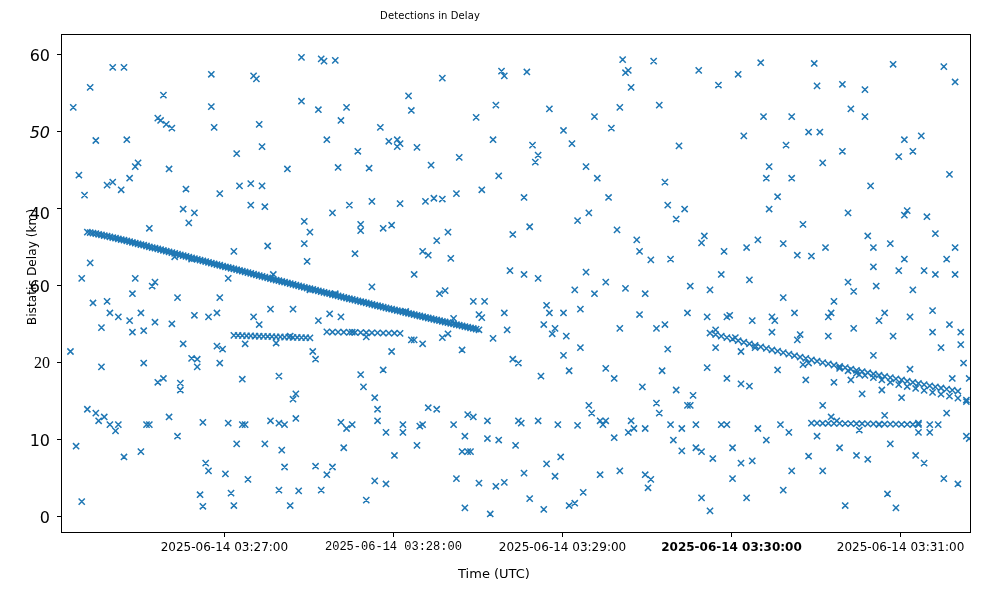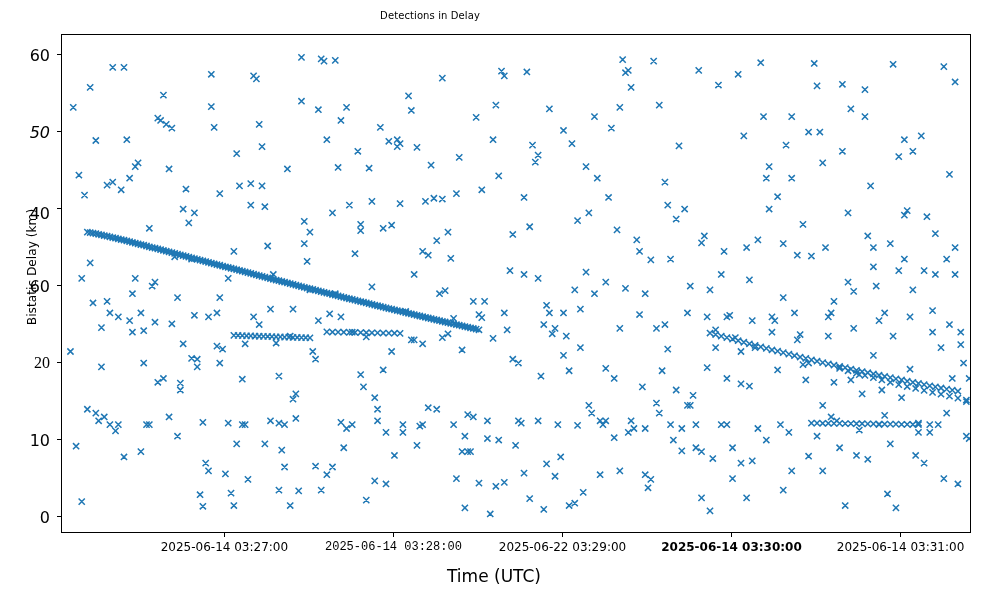--- a/index.html
+++ b/index.html
@@ -86,21 +86,21 @@
     font-size: 12.2px;
     color: #000000;
     transform: rotate(-90deg);
   }
   #xlabel {
     position: absolute;
     left: 0;
     top: 566px;
     width: 988px;
     text-align: center;
-    font-size: 17px;
+    font-size: 13px;
     color: #000000;
   }
 </style>
 </head>
 <body>
 
 <div id="figure">
 
   <div id="chart-title">Detections in Delay</div>
 
@@ -122,21 +122,21 @@
       <div class="ytick-label" style="top: 123.028px; font-style: italic;">50</div>
       <div class="ytick-mark" style="top: 53.5216px;"></div>
       <div class="ytick-label" style="top: 46.0216px;">60</div>
     </div>
   <div id="x-ticks">
       <div class="xtick-mark" style="left: 223.906px;"></div>
       <div class="xtick-label" style="left: 124.406px; top: 540px;">2025-06-14 03:27:00</div>
       <div class="xtick-mark" style="left: 392.946px;"></div>
       <div class="xtick-label" style="left: 293.446px; top: 540px; font-family: Liberation Mono, monospace;">2025-06-14 03:28:00</div>
       <div class="xtick-mark" style="left: 561.986px;"></div>
-      <div class="xtick-label" style="left: 462.486px; top: 540px;">2025-06-22 03:29:00</div>
+      <div class="xtick-label" style="left: 462.486px; top: 540px;">2025-06-14 03:29:00</div>
       <div class="xtick-mark" style="left: 731.026px;"></div>
       <div class="xtick-label" style="left: 631.526px; top: 540px; font-weight: bold;">2025-06-14 03:30:00</div>
       <div class="xtick-mark" style="left: 900.067px;"></div>
       <div class="xtick-label" style="left: 800.567px; top: 540px;">2025-06-14 03:31:00</div>
     </div>
 
   <div id="plot-area">
     <svg id="points-svg" viewBox="0 0 910 499" preserveAspectRatio="none">
         <path d="M22.26 194.04L28.46 200.24M22.26 200.24L28.46 194.04M25.07 194.42L31.27 200.62M25.07 200.62L31.27 194.42M27.89 194.96L34.09 201.16M27.89 201.16L34.09 194.96M30.71 195.58L36.91 201.78M30.71 201.78L36.91 195.58M33.53 196.19L39.73 202.39M33.53 202.39L39.73 196.19M36.34 196.73L42.54 202.93M36.34 202.93L42.54 196.73M39.16 197.50L45.36 203.70M39.16 203.70L45.36 197.50M41.98 198.04L48.18 204.24M41.98 204.24L48.18 198.04M44.79 198.66L50.99 204.86M44.79 204.86L50.99 198.66M47.61 199.43L53.81 205.63M47.61 205.63L53.81 199.43M50.43 200.04L56.63 206.24M50.43 206.24L56.63 200.04M53.25 200.81L59.45 207.01M53.25 207.01L59.45 200.81M56.06 201.43L62.26 207.63M56.06 207.63L62.26 201.43M58.88 202.12L65.08 208.32M58.88 208.32L65.08 202.12M61.70 202.89L67.90 209.09M61.70 209.09L67.90 202.89M64.52 203.58L70.72 209.78M64.52 209.78L70.72 203.58M67.33 204.35L73.53 210.55M67.33 210.55L73.53 204.35M70.15 204.97L76.35 211.17M70.15 211.17L76.35 204.97M72.97 205.74L79.17 211.94M72.97 211.94L79.17 205.74M75.79 206.51L81.99 212.71M75.79 212.71L81.99 206.51M78.60 207.13L84.80 213.33M78.60 213.33L84.80 207.13M81.42 207.90L87.62 214.10M81.42 214.10L87.62 207.90M84.24 208.67L90.44 214.87M84.24 214.87L90.44 208.67M87.05 209.44L93.25 215.64M87.05 215.64L93.25 209.44M89.87 210.05L96.07 216.25M89.87 216.25L96.07 210.05M92.69 210.82L98.89 217.02M92.69 217.02L98.89 210.82M95.51 211.59L101.71 217.79M95.51 217.79L101.71 211.59M98.32 212.36L104.52 218.56M98.32 218.56L104.52 212.36M101.14 213.13L107.34 219.33M101.14 219.33L107.34 213.13M103.96 213.75L110.16 219.95M103.96 219.95L110.16 213.75M106.78 214.52L112.98 220.72M106.78 220.72L112.98 214.52M109.59 215.29L115.79 221.49M109.59 221.49L115.79 215.29M112.41 216.06L118.61 222.26M112.41 222.26L118.61 216.06M115.23 216.75L121.43 222.95M115.23 222.95L121.43 216.75M118.05 217.52L124.25 223.72M118.05 223.72L124.25 217.52M120.86 218.22L127.06 224.42M120.86 224.42L127.06 218.22M123.68 218.99L129.88 225.19M123.68 225.19L129.88 218.99M126.50 219.76L132.70 225.96M126.50 225.96L132.70 219.76M129.31 220.53L135.51 226.73M129.31 226.73L135.51 220.53M132.13 221.22L138.33 227.42M132.13 227.42L138.33 221.22M134.95 221.99L141.15 228.19M134.95 228.19L141.15 221.99M137.77 222.68L143.97 228.88M137.77 228.88L143.97 222.68M140.58 223.45L146.78 229.65M140.58 229.65L146.78 223.45M143.40 224.22L149.60 230.42M143.40 230.42L149.60 224.22M146.22 224.99L152.42 231.19M146.22 231.19L152.42 224.99M149.04 225.69L155.24 231.89M149.04 231.89L155.24 225.69M151.85 226.46L158.05 232.66M151.85 232.66L158.05 226.46M154.67 227.15L160.87 233.35M154.67 233.35L160.87 227.15M157.49 227.92L163.69 234.12M157.49 234.12L163.69 227.92M160.31 228.69L166.51 234.89M160.31 234.89L166.51 228.69M163.12 229.38L169.32 235.58M163.12 235.58L169.32 229.38M165.94 230.15L172.14 236.35M165.94 236.35L172.14 230.15M168.76 230.84L174.96 237.04M168.76 237.04L174.96 230.84M171.57 231.61L177.77 237.81M171.57 237.81L177.77 231.61M174.39 232.38L180.59 238.58M174.39 238.58L180.59 232.38M177.21 233.08L183.41 239.28M177.21 239.28L183.41 233.08M180.03 233.85L186.23 240.05M180.03 240.05L186.23 233.85M182.84 234.54L189.04 240.74M182.84 240.74L189.04 234.54M185.66 235.31L191.86 241.51M185.66 241.51L191.86 235.31M188.48 236.08L194.68 242.28M188.48 242.28L194.68 236.08M191.30 236.77L197.50 242.97M191.30 242.97L197.50 236.77M194.11 237.54L200.31 243.74M194.11 243.74L200.31 237.54M196.93 238.24L203.13 244.44M196.93 244.44L203.13 238.24M199.75 239.01L205.95 245.21M199.75 245.21L205.95 239.01M202.57 239.70L208.77 245.90M202.57 245.90L208.77 239.70M205.38 240.47L211.58 246.67M205.38 246.67L211.58 240.47M208.20 241.16L214.40 247.36M208.20 247.36L214.40 241.16M211.02 241.93L217.22 248.13M211.02 248.13L217.22 241.93M213.83 242.63L220.03 248.83M213.83 248.83L220.03 242.63M216.65 243.40L222.85 249.60M216.65 249.60L222.85 243.40M219.47 244.09L225.67 250.29M219.47 250.29L225.67 244.09M222.29 244.86L228.49 251.06M222.29 251.06L228.49 244.86M225.10 245.55L231.30 251.75M225.10 251.75L231.30 245.55M227.92 246.32L234.12 252.52M227.92 252.52L234.12 246.32M230.74 247.02L236.94 253.22M230.74 253.22L236.94 247.02M233.56 247.79L239.76 253.99M233.56 253.99L239.76 247.79M236.37 248.48L242.57 254.68M236.37 254.68L242.57 248.48M239.19 249.17L245.39 255.37M239.19 255.37L245.39 249.17M242.01 249.94L248.21 256.14M242.01 256.14L248.21 249.94M244.83 250.64L251.03 256.84M244.83 256.84L251.03 250.64M247.64 251.33L253.84 257.53M247.64 257.53L253.84 251.33M250.46 252.10L256.66 258.30M250.46 258.30L256.66 252.10M253.28 252.79L259.48 258.99M253.28 258.99L259.48 252.79M256.10 253.48L262.30 259.68M256.10 259.68L262.30 253.48M258.91 254.25L265.11 260.45M258.91 260.45L265.11 254.25M261.73 254.95L267.93 261.15M261.73 261.15L267.93 254.95M264.55 255.64L270.75 261.84M264.55 261.84L270.75 255.64M267.36 256.41L273.56 262.61M267.36 262.61L273.56 256.41M270.18 257.10L276.38 263.30M270.18 263.30L276.38 257.10M273.00 257.80L279.20 264.00M273.00 264.00L279.20 257.80M275.82 258.49L282.02 264.69M275.82 264.69L282.02 258.49M278.63 259.18L284.83 265.38M278.63 265.38L284.83 259.18M281.45 259.95L287.65 266.15M281.45 266.15L287.65 259.95M284.27 260.65L290.47 266.85M284.27 266.85L290.47 260.65M287.09 261.34L293.29 267.54M287.09 267.54L293.29 261.34M289.90 262.03L296.10 268.23M289.90 268.23L296.10 262.03M292.72 262.73L298.92 268.93M292.72 268.93L298.92 262.73M295.54 263.42L301.74 269.62M295.54 269.62L301.74 263.42M298.36 264.11L304.56 270.31M298.36 270.31L304.56 264.11M301.17 264.80L307.37 271.00M301.17 271.00L307.37 264.80M303.99 265.57L310.19 271.77M303.99 271.77L310.19 265.57M306.81 266.27L313.01 272.47M306.81 272.47L313.01 266.27M309.62 266.96L315.82 273.16M309.62 273.16L315.82 266.96M312.44 267.65L318.64 273.85M312.44 273.85L318.64 267.65M315.26 268.35L321.46 274.55M315.26 274.55L321.46 268.35M318.08 269.04L324.28 275.24M318.08 275.24L324.28 269.04M320.89 269.73L327.09 275.93M320.89 275.93L327.09 269.73M323.71 270.43L329.91 276.63M323.71 276.63L329.91 270.43M326.53 271.04L332.73 277.24M326.53 277.24L332.73 271.04M329.35 271.74L335.55 277.94M329.35 277.94L335.55 271.74M332.16 272.43L338.36 278.63M332.16 278.63L338.36 272.43M334.98 273.12L341.18 279.32M334.98 279.32L341.18 273.12M337.80 273.81L344.00 280.01M337.80 280.01L344.00 273.81M340.62 274.51L346.82 280.71M340.62 280.71L346.82 274.51M343.43 275.20L349.63 281.40M343.43 281.40L349.63 275.20M346.25 275.89L352.45 282.09M346.25 282.09L352.45 275.89M349.07 276.51L355.27 282.71M349.07 282.71L355.27 276.51M351.88 277.20L358.08 283.40M351.88 283.40L358.08 277.20M354.70 277.90L360.90 284.10M354.70 284.10L360.90 277.90M357.52 278.59L363.72 284.79M357.52 284.79L363.72 278.59M360.34 279.20L366.54 285.40M360.34 285.40L366.54 279.20M363.15 279.90L369.35 286.10M363.15 286.10L369.35 279.90M365.97 280.59L372.17 286.79M365.97 286.79L372.17 280.59M368.79 281.21L374.99 287.41M368.79 287.41L374.99 281.21M371.61 281.90L377.81 288.10M371.61 288.10L377.81 281.90M374.42 282.59L380.62 288.79M374.42 288.79L380.62 282.59M377.24 283.21L383.44 289.41M377.24 289.41L383.44 283.21M380.06 283.90L386.26 290.10M380.06 290.10L386.26 283.90M382.88 284.52L389.08 290.72M382.88 290.72L389.08 284.52M385.69 285.21L391.89 291.41M385.69 291.41L391.89 285.21M388.51 285.83L394.71 292.03M388.51 292.03L394.71 285.83M391.33 286.52L397.53 292.72M391.33 292.72L397.53 286.52M394.14 287.14L400.34 293.34M394.14 293.34L400.34 287.14M396.96 287.83L403.16 294.03M396.96 294.03L403.16 287.83M399.78 288.45L405.98 294.65M399.78 294.65L405.98 288.45M402.60 289.14L408.80 295.34M402.60 295.34L408.80 289.14M405.41 289.75L411.61 295.95M405.41 295.95L411.61 289.75M408.23 290.37L414.43 296.57M408.23 296.57L414.43 290.37M411.05 291.06L417.25 297.26M411.05 297.26L417.25 291.06M413.87 291.68L420.07 297.88M413.87 297.88L420.07 291.68M168.76 297.22L174.96 303.42M168.76 303.42L174.96 297.22M172.98 297.38L179.18 303.58M172.98 303.58L179.18 297.38M177.21 297.53L183.41 303.73M177.21 303.73L183.41 297.53M181.44 297.69L187.64 303.89M181.44 303.89L187.64 297.69M185.66 297.84L191.86 304.04M185.66 304.04L191.86 297.84M189.89 297.99L196.09 304.19M189.89 304.19L196.09 297.99M194.11 298.15L200.31 304.35M194.11 304.35L200.31 298.15M198.34 298.30L204.54 304.50M198.34 304.50L204.54 298.30M202.57 298.38L208.77 304.58M202.57 304.58L208.77 298.38M206.79 298.53L212.99 304.73M206.79 304.73L212.99 298.53M211.02 298.69L217.22 304.89M211.02 304.89L217.22 298.69M215.24 298.84L221.44 305.04M215.24 305.04L221.44 298.84M219.47 299.00L225.67 305.20M219.47 305.20L225.67 299.00M223.70 299.07L229.90 305.27M223.70 305.27L229.90 299.07M227.92 299.23L234.12 305.43M227.92 305.43L234.12 299.23M232.15 299.38L238.35 305.58M232.15 305.58L238.35 299.38M236.37 299.53L242.57 305.73M236.37 305.73L242.57 299.53M240.60 299.61L246.80 305.81M240.60 305.81L246.80 299.61M244.83 299.77L251.03 305.97M244.83 305.97L251.03 299.77M261.73 293.76L267.93 299.96M261.73 299.96L267.93 293.76M267.36 293.91L273.56 300.11M267.36 300.11L273.56 293.91M273.00 293.99L279.20 300.19M273.00 300.19L279.20 293.99M278.63 294.14L284.83 300.34M278.63 300.34L284.83 294.14M284.27 294.22L290.47 300.42M284.27 300.42L290.47 294.22M289.90 294.37L296.10 300.57M289.90 300.57L296.10 294.37M295.54 294.45L301.74 300.65M295.54 300.65L301.74 294.45M301.17 294.61L307.37 300.81M301.17 300.81L307.37 294.61M306.81 294.68L313.01 300.88M306.81 300.88L313.01 294.68M312.44 294.84L318.64 301.04M312.44 301.04L318.64 294.84M318.08 294.91L324.28 301.11M318.08 301.11L324.28 294.91M323.71 295.07L329.91 301.27M323.71 301.27L329.91 295.07M329.35 295.14L335.55 301.34M329.35 301.34L335.55 295.14M334.98 295.30L341.18 301.50M334.98 301.50L341.18 295.30M644.89 294.91L651.09 301.11M644.89 301.11L651.09 294.91M650.52 296.45L656.72 302.65M650.52 302.65L656.72 296.45M656.16 297.99L662.36 304.19M656.16 304.19L662.36 297.99M661.79 299.53L667.99 305.73M661.79 305.73L667.99 299.53M667.43 301.07L673.63 307.27M667.43 307.27L673.63 301.07M673.06 302.61L679.26 308.81M673.06 308.81L679.26 302.61M678.70 304.15L684.90 310.35M678.70 310.35L684.90 304.15M684.33 305.69L690.53 311.89M684.33 311.89L690.53 305.69M689.97 307.23L696.17 313.43M689.97 313.43L696.17 307.23M695.60 308.77L701.80 314.98M695.60 314.98L701.80 308.77M701.23 310.32L707.43 316.52M701.23 316.52L707.43 310.32M706.87 311.86L713.07 318.06M706.87 318.06L713.07 311.86M712.50 313.01L718.70 319.21M712.50 319.21L718.70 313.01M718.14 314.55L724.34 320.75M718.14 320.75L724.34 314.55M723.77 316.09L729.97 322.29M723.77 322.29L729.97 316.09M729.41 317.63L735.61 323.83M729.41 323.83L735.61 317.63M735.04 318.94L741.24 325.14M735.04 325.14L741.24 318.94M740.68 320.33L746.88 326.53M740.68 326.53L746.88 320.33M746.31 321.71L752.51 327.91M746.31 327.91L752.51 321.71M751.95 323.10L758.15 329.30M751.95 329.30L758.15 323.10M757.58 324.48L763.78 330.68M757.58 330.68L763.78 324.48M763.22 325.72L769.42 331.92M763.22 331.92L769.42 325.72M768.85 327.10L775.05 333.30M768.85 333.30L775.05 327.10M774.49 328.33L780.69 334.53M774.49 334.53L780.69 328.33M780.12 329.57L786.32 335.77M780.12 335.77L786.32 329.57M785.75 330.95L791.95 337.15M785.75 337.15L791.95 330.95M791.39 332.18L797.59 338.38M791.39 338.38L797.59 332.18M797.02 333.42L803.22 339.62M797.02 339.62L803.22 333.42M802.66 334.65L808.86 340.85M802.66 340.85L808.86 334.65M808.29 335.88L814.49 342.08M808.29 342.08L814.49 335.88M813.93 337.11L820.13 343.31M813.93 343.31L820.13 337.11M819.56 338.35L825.76 344.55M819.56 344.55L825.76 338.35M825.20 339.58L831.40 345.78M825.20 345.78L831.40 339.58M830.83 340.73L837.03 346.93M830.83 346.93L837.03 340.73M836.47 341.89L842.67 348.09M836.47 348.09L842.67 341.89M842.10 343.12L848.30 349.32M842.10 349.32L848.30 343.12M847.74 344.20L853.94 350.40M847.74 350.40L853.94 344.20M853.37 345.35L859.57 351.55M853.37 351.55L859.57 345.35M859.01 346.51L865.21 352.71M859.01 352.71L865.21 346.51M864.64 347.66L870.84 353.86M864.64 353.86L870.84 347.66M870.27 348.82L876.47 355.02M870.27 355.02L876.47 348.82M875.91 349.90L882.11 356.10M875.91 356.10L882.11 349.90M881.54 350.97L887.74 357.17M881.54 357.17L887.74 350.97M887.18 352.05L893.38 358.25M887.18 358.25L893.38 352.05M892.81 353.13L899.01 359.33M892.81 359.33L899.01 353.13M774.49 330.34L780.69 336.54M774.49 336.54L780.69 330.34M782.94 332.65L789.14 338.85M782.94 338.85L789.14 332.65M791.39 334.96L797.59 341.16M791.39 341.16L797.59 334.96M799.84 337.27L806.04 343.47M799.84 343.47L806.04 337.27M808.29 339.58L814.49 345.78M808.29 345.78L814.49 339.58M816.75 341.89L822.95 348.09M816.75 348.09L822.95 341.89M825.20 344.20L831.40 350.40M825.20 350.40L831.40 344.20M833.65 346.51L839.85 352.71M833.65 352.71L839.85 346.51M842.10 348.43L848.30 354.63M842.10 354.63L848.30 348.43M850.55 350.36L856.75 356.56M850.55 356.56L856.75 350.36M859.01 352.28L865.21 358.48M859.01 358.48L865.21 352.28M867.46 354.21L873.66 360.41M867.46 360.41L873.66 354.21M875.91 356.13L882.11 362.33M875.91 362.33L882.11 356.13M884.36 358.06L890.56 364.26M884.36 364.26L890.56 358.06M892.81 359.98L899.01 366.18M892.81 366.18L899.01 359.98M901.27 361.91L907.47 368.11M901.27 368.11L907.47 361.91M746.31 385.01L752.51 391.21M746.31 391.21L752.51 385.01M751.95 385.01L758.15 391.21M751.95 391.21L758.15 385.01M757.58 385.17L763.78 391.37M757.58 391.37L763.78 385.17M763.22 385.17L769.42 391.37M763.22 391.37L769.42 385.17M768.85 385.32L775.05 391.52M768.85 391.52L775.05 385.32M774.49 385.32L780.69 391.52M774.49 391.52L780.69 385.32M780.12 385.47L786.32 391.67M780.12 391.67L786.32 385.47M785.75 385.47L791.95 391.67M785.75 391.67L791.95 385.47M791.39 385.63L797.59 391.83M791.39 391.83L797.59 385.63M797.02 385.63L803.22 391.83M797.02 391.83L803.22 385.63M802.66 385.78L808.86 391.98M802.66 391.98L808.86 385.78M808.29 385.78L814.49 391.98M808.29 391.98L814.49 385.78M813.93 385.94L820.13 392.14M813.93 392.14L820.13 385.94M819.56 385.94L825.76 392.14M819.56 392.14L825.76 385.94M825.20 386.09L831.40 392.29M825.20 392.29L831.40 386.09M830.83 386.09L837.03 392.29M830.83 392.29L837.03 386.09M836.47 386.24L842.67 392.44M836.47 392.44L842.67 386.24M842.10 386.24L848.30 392.44M842.10 392.44L848.30 386.24M847.74 386.40L853.94 392.60M847.74 392.60L853.94 386.40M853.37 386.40L859.57 392.60M853.37 392.60L859.57 386.40M13.80 137.05L20.00 143.25M13.80 143.25L20.00 137.05M16.62 240.24L22.82 246.44M16.62 246.44L22.82 240.24M25.07 49.26L31.27 55.46M25.07 55.46L31.27 49.26M30.71 102.40L36.91 108.60M30.71 108.60L36.91 102.40M36.34 289.52L42.54 295.72M36.34 295.72L42.54 289.52M41.98 147.06L48.18 153.26M41.98 153.26L48.18 147.06M44.79 386.55L50.99 392.75M44.79 392.75L50.99 386.55M50.43 392.71L56.63 398.91M50.43 398.91L56.63 392.71M53.25 278.74L59.45 284.94M53.25 284.94L59.45 278.74M58.88 29.24L65.08 35.44M58.88 35.44L65.08 29.24M61.70 101.63L67.90 107.83M61.70 107.83L67.90 101.63M64.52 282.59L70.72 288.79M64.52 288.79L70.72 282.59M70.15 128.58L76.35 134.78M70.15 134.78L76.35 128.58M72.97 124.73L79.17 130.93M72.97 130.93L79.17 124.73M75.79 274.89L81.99 281.09M75.79 281.09L81.99 274.89M78.60 292.60L84.80 298.80M78.60 298.80L84.80 292.60M84.24 190.19L90.44 196.39M84.24 196.39L90.44 190.19M87.05 247.94L93.25 254.14M87.05 254.14L93.25 247.94M89.87 284.13L96.07 290.33M89.87 290.33L96.07 284.13M92.69 80.07L98.89 86.27M92.69 86.27L98.89 80.07M98.32 56.96L104.52 63.16M98.32 63.16L104.52 56.96M101.14 86.23L107.34 92.43M101.14 92.43L107.34 86.23M103.96 130.89L110.16 137.09M103.96 137.09L110.16 130.89M106.78 285.67L112.98 291.87M106.78 291.87L112.98 285.67M109.59 218.68L115.79 224.88M109.59 224.88L115.79 218.68M112.41 259.49L118.61 265.69M112.41 265.69L118.61 259.49M115.23 344.97L121.43 351.17M115.23 351.17L121.43 344.97M120.86 150.91L127.06 157.11M120.86 157.11L127.06 150.91M123.68 184.80L129.88 191.00M123.68 191.00L129.88 184.80M126.50 320.33L132.70 326.53M126.50 326.53L132.70 320.33M129.31 277.20L135.51 283.40M129.31 283.40L135.51 277.20M132.13 328.80L138.33 335.00M132.13 335.00L138.33 328.80M134.95 456.63L141.15 462.83M134.95 462.83L141.15 456.63M137.77 468.18L143.97 474.38M137.77 474.38L143.97 468.18M140.58 425.05L146.78 431.25M140.58 431.25L146.78 425.05M146.22 68.52L152.42 74.72M146.22 74.72L152.42 68.52M149.04 89.31L155.24 95.51M149.04 95.51L155.24 89.31M151.85 308.00L158.05 314.20M151.85 314.20L158.05 308.00M154.67 324.95L160.87 331.15M154.67 331.15L160.87 324.95M157.49 311.09L163.69 317.29M157.49 317.29L163.69 311.09M160.31 435.84L166.51 442.04M160.31 442.04L166.51 435.84M163.12 385.01L169.32 391.21M163.12 391.21L169.32 385.01M165.94 455.09L172.14 461.29M165.94 461.29L172.14 455.09M171.57 115.49L177.77 121.69M171.57 121.69L177.77 115.49M174.39 147.83L180.59 154.03M174.39 154.03L180.59 147.83M177.21 341.12L183.41 347.32M177.21 347.32L183.41 341.12M180.03 386.55L186.23 392.75M180.03 392.75L186.23 386.55M182.84 441.23L189.04 447.43M182.84 447.43L189.04 441.23M188.48 37.71L194.68 43.91M188.48 43.91L194.68 37.71M191.30 40.79L197.50 46.99M191.30 46.99L197.50 40.79M194.11 86.23L200.31 92.43M194.11 92.43L200.31 86.23M196.93 108.56L203.13 114.76M196.93 114.76L203.13 108.56M199.75 168.62L205.95 174.82M199.75 174.82L205.95 168.62M205.38 271.04L211.58 277.24M205.38 277.24L211.58 271.04M208.20 236.39L214.40 242.59M208.20 242.59L214.40 236.39M211.02 304.92L217.22 311.12M211.02 311.12L217.22 304.92M213.83 338.04L220.03 344.24M213.83 344.24L220.03 338.04M216.65 411.96L222.85 418.16M216.65 418.16L222.85 411.96M222.29 130.89L228.49 137.09M222.29 137.09L228.49 130.89M225.10 297.99L231.30 304.19M225.10 304.19L231.30 297.99M227.92 361.14L234.12 367.34M227.92 367.34L234.12 361.14M230.74 380.39L236.94 386.59M230.74 386.59L236.94 380.39M233.56 452.78L239.76 458.98M233.56 458.98L239.76 452.78M239.19 183.25L245.39 189.45M239.19 189.45L245.39 183.25M242.01 223.30L248.21 229.50M242.01 229.50L248.21 223.30M244.83 251.79L251.03 257.99M244.83 257.99L251.03 251.79M247.64 313.40L253.84 319.60M247.64 319.60L253.84 313.40M250.46 428.13L256.66 434.33M250.46 434.33L256.66 428.13M256.10 20.77L262.30 26.97M256.10 26.97L262.30 20.77M258.91 23.08L265.11 29.28M258.91 29.28L265.11 23.08M261.73 101.63L267.93 107.83M261.73 107.83L267.93 101.63M264.55 275.66L270.75 281.86M264.55 281.86L270.75 275.66M270.18 22.31L276.38 28.51M270.18 28.51L276.38 22.31M273.00 129.35L279.20 135.55M273.00 135.55L279.20 129.35M275.82 384.24L282.02 390.44M275.82 390.44L282.02 384.24M281.45 69.29L287.65 75.49M281.45 75.49L287.65 69.29M284.27 167.08L290.47 173.28M284.27 173.28L290.47 167.08M287.09 294.14L293.29 300.34M287.09 300.34L293.29 294.14M292.72 113.18L298.92 119.38M292.72 119.38L298.92 113.18M295.54 192.50L301.74 198.70M295.54 198.70L301.74 192.50M298.36 348.82L304.56 355.02M298.36 355.02L304.56 348.82M303.99 130.12L310.19 136.32M303.99 136.32L310.19 130.12M306.81 248.71L313.01 254.91M306.81 254.91L313.01 248.71M309.62 442.77L315.82 448.97M309.62 448.97L315.82 442.77M315.26 89.31L321.46 95.51M315.26 95.51L321.46 89.31M318.08 331.88L324.28 338.08M318.08 338.08L324.28 331.88M323.71 103.17L329.91 109.37M323.71 109.37L329.91 103.17M326.53 187.11L332.73 193.31M326.53 193.31L332.73 187.11M329.35 417.35L335.55 423.55M329.35 423.55L335.55 417.35M334.98 165.54L341.18 171.74M334.98 171.74L341.18 165.54M337.80 386.55L344.00 392.75M337.80 392.75L344.00 386.55M343.43 57.73L349.63 63.93M343.43 63.93L349.63 57.73M346.25 72.37L352.45 78.57M346.25 78.57L352.45 72.37M351.88 109.33L358.08 115.53M351.88 115.53L358.08 109.33M354.70 388.09L360.90 394.29M354.70 394.29L360.90 388.09M360.34 163.23L366.54 169.43M360.34 169.43L366.54 163.23M363.15 217.14L369.35 223.34M363.15 223.34L369.35 217.14M368.79 160.15L374.99 166.35M368.79 166.35L374.99 160.15M371.61 202.51L377.81 208.71M371.61 208.71L377.81 202.51M377.24 160.92L383.44 167.12M377.24 167.12L383.44 160.92M380.06 252.56L386.26 258.76M380.06 258.76L386.26 252.56M385.69 220.22L391.89 226.42M385.69 226.42L391.89 220.22M388.51 280.28L394.71 286.48M388.51 286.48L394.71 280.28M394.14 119.34L400.34 125.54M394.14 125.54L400.34 119.34M396.96 311.86L403.16 318.06M396.96 318.06L403.16 311.86M402.60 376.54L408.80 382.74M402.60 382.74L408.80 376.54M405.41 413.50L411.61 419.70M405.41 419.70L411.61 413.50M411.05 79.30L417.25 85.50M411.05 85.50L417.25 79.30M413.87 276.43L420.07 282.63M413.87 282.63L420.07 276.43M419.50 263.34L425.70 269.54M419.50 269.54L425.70 263.34M422.32 400.41L428.52 406.61M422.32 406.61L428.52 400.41M427.95 300.30L434.15 306.50M427.95 306.50L434.15 300.30M430.77 448.16L436.97 454.36M430.77 454.36L436.97 448.16M436.40 33.09L442.60 39.29M436.40 39.29L442.60 33.09M439.22 37.71L445.42 43.91M439.22 43.91L445.42 37.71M444.86 232.54L451.06 238.74M444.86 238.74L451.06 232.54M447.67 196.35L453.87 202.55M447.67 202.55L453.87 196.35M453.31 324.95L459.51 331.15M453.31 331.15L459.51 324.95M456.13 385.01L462.33 391.21M456.13 391.21L462.33 385.01M461.76 33.86L467.96 40.06M461.76 40.06L467.96 33.86M467.40 107.02L473.60 113.22M467.40 113.22L473.60 107.02M470.21 123.96L476.41 130.16M470.21 130.16L476.41 123.96M475.85 338.04L482.05 344.24M475.85 344.24L482.05 338.04M478.66 471.26L484.86 477.46M478.66 477.46L484.86 471.26M484.30 70.83L490.50 77.03M484.30 77.03L490.50 70.83M487.12 295.68L493.32 301.88M487.12 301.88L493.32 295.68M492.75 386.55L498.95 392.75M492.75 392.75L498.95 386.55M498.39 92.39L504.59 98.59M498.39 98.59L504.59 92.39M501.20 297.99L507.40 304.19M501.20 304.19L507.40 297.99M506.84 105.48L513.04 111.68M506.84 111.68L513.04 105.48M509.66 251.79L515.86 257.99M509.66 257.99L515.86 251.79M515.29 309.55L521.49 315.75M515.29 315.75L521.49 309.55M520.92 234.08L527.12 240.28M520.92 240.28L527.12 234.08M523.74 367.30L529.94 373.50M523.74 373.50L529.94 367.30M529.38 78.53L535.58 84.73M529.38 84.73L535.58 78.53M532.19 140.13L538.39 146.33M532.19 146.33L538.39 140.13M537.83 386.55L544.03 392.75M537.83 392.75L544.03 386.55M543.46 159.38L549.66 165.58M543.46 165.58L549.66 159.38M546.28 90.08L552.48 96.28M546.28 96.28L552.48 90.08M551.92 191.73L558.12 197.93M551.92 197.93L558.12 191.73M557.55 21.54L563.75 27.74M557.55 27.74L563.75 21.54M560.37 34.63L566.57 40.83M560.37 40.83L566.57 34.63M566.00 49.26L572.20 55.46M566.00 55.46L572.20 49.26M571.64 201.74L577.84 207.94M571.64 207.94L577.84 201.74M574.45 276.43L580.65 282.63M574.45 282.63L580.65 276.43M580.09 390.40L586.29 396.60M580.09 396.60L586.29 390.40M585.72 441.23L591.92 447.43M585.72 447.43L591.92 441.23M588.54 23.08L594.74 29.28M588.54 29.28L594.74 23.08M594.18 66.98L600.38 73.18M594.18 73.18L600.38 66.98M599.81 143.98L606.01 150.18M599.81 150.18L606.01 143.98M602.63 311.09L608.83 317.29M602.63 317.29L608.83 311.09M608.26 401.95L614.46 408.15M608.26 408.15L614.46 401.95M613.90 107.79L620.10 113.99M613.90 113.99L620.10 107.79M619.53 170.93L625.73 177.13M619.53 177.13L625.73 170.93M622.35 274.89L628.55 281.09M622.35 281.09L628.55 274.89M627.98 357.29L634.18 363.49M627.98 363.49L634.18 357.29M633.62 32.32L639.82 38.52M633.62 38.52L639.82 32.32M639.25 197.89L645.45 204.09M639.25 204.09L645.45 197.89M642.07 278.74L648.27 284.94M642.07 284.94L648.27 278.74M647.70 420.43L653.90 426.63M647.70 426.63L653.90 420.43M653.34 46.95L659.54 53.15M653.34 53.15L659.54 46.95M658.97 213.29L665.17 219.49M658.97 219.49L665.17 213.29M664.61 277.20L670.81 283.40M664.61 283.40L670.81 277.20M667.43 409.65L673.63 415.85M667.43 415.85L673.63 409.65M673.06 36.17L679.26 42.37M673.06 42.37L679.26 36.17M678.70 97.78L684.90 103.98M678.70 103.98L684.90 97.78M684.33 241.78L690.53 247.98M684.33 247.98L690.53 241.78M689.97 309.55L696.17 315.75M689.97 315.75L696.17 309.55M695.60 24.62L701.80 30.82M695.60 30.82L701.80 24.62M698.42 78.53L704.62 84.73M698.42 84.73L704.62 78.53M704.05 128.58L710.25 134.78M704.05 134.78L710.25 128.58M709.69 282.59L715.89 288.79M709.69 288.79L715.89 282.59M715.32 386.55L721.52 392.75M715.32 392.75L721.52 386.55M720.96 107.02L727.16 113.22M720.96 113.22L727.16 107.02M726.59 140.13L732.79 146.33M726.59 146.33L732.79 140.13M732.23 217.14L738.43 223.34M732.23 223.34L738.43 217.14M737.86 326.49L744.06 332.69M737.86 332.69L744.06 326.49M743.49 418.12L749.69 424.32M743.49 424.32L749.69 418.12M749.13 25.39L755.33 31.59M749.13 31.59L755.33 25.39M754.76 93.93L760.96 100.13M754.76 100.13L760.96 93.93M760.40 209.44L766.60 215.64M760.40 215.64L766.60 209.44M766.03 274.89L772.23 281.09M766.03 281.09L772.23 274.89M771.67 382.70L777.87 388.90M771.67 388.90L777.87 382.70M777.30 46.18L783.50 52.38M777.30 52.38L783.50 46.18M782.94 174.78L789.14 180.98M782.94 180.98L789.14 174.78M788.57 290.29L794.77 296.49M788.57 296.49L794.77 290.29M794.21 391.94L800.41 398.14M794.21 398.14L800.41 391.94M799.84 78.53L806.04 84.73M799.84 84.73L806.04 78.53M805.48 147.83L811.68 154.03M805.48 154.03L811.68 147.83M811.11 247.94L817.31 254.14M811.11 254.14L817.31 247.94M816.75 351.90L822.95 358.10M816.75 358.10L822.95 351.90M822.38 455.86L828.58 462.06M822.38 462.06L828.58 455.86M828.01 26.16L834.21 32.36M828.01 32.36L834.21 26.16M833.65 118.57L839.85 124.77M833.65 124.77L839.85 118.57M839.28 220.99L845.48 227.19M839.28 227.19L845.48 220.99M844.92 331.11L851.12 337.31M844.92 337.31L851.12 331.11M850.55 417.35L856.75 423.55M850.55 423.55L856.75 417.35M856.19 97.78L862.39 103.98M856.19 103.98L862.39 97.78M861.82 178.63L868.02 184.83M861.82 184.83L868.02 178.63M867.46 272.58L873.66 278.78M867.46 278.78L873.66 272.58M873.09 386.55L879.29 392.75M873.09 392.75L879.29 386.55M878.73 28.47L884.93 34.67M878.73 34.67L884.93 28.47M884.36 136.28L890.56 142.48M884.36 142.48L890.56 136.28M890.00 236.39L896.20 242.59M890.00 242.59L896.20 236.39M895.63 306.46L901.83 312.66M895.63 312.66L901.83 306.46M901.27 398.10L907.47 404.30M901.27 404.30L907.47 398.10M8.17 69.29L14.37 75.49M8.17 75.49L14.37 69.29M19.44 157.07L25.64 163.27M19.44 163.27L25.64 157.07M27.89 264.88L34.09 271.08M27.89 271.08L34.09 264.88M39.16 378.85L45.36 385.05M39.16 385.05L45.36 378.85M47.61 29.24L53.81 35.44M47.61 35.44L53.81 29.24M56.06 151.68L62.26 157.88M56.06 157.88L62.26 151.68M67.33 255.64L73.53 261.84M67.33 261.84L73.53 255.64M81.42 386.55L87.62 392.75M81.42 392.75L87.62 386.55M95.51 82.38L101.71 88.58M95.51 88.58L101.71 82.38M118.05 170.93L124.25 177.13M118.05 177.13L124.25 170.93M143.40 278.74L149.60 284.94M143.40 284.94L149.60 278.74M168.76 467.41L174.96 473.61M168.76 473.61L174.96 467.41M185.66 145.52L191.86 151.72M185.66 151.72L191.86 145.52M202.57 207.90L208.77 214.10M202.57 214.10L208.77 207.90M219.47 386.55L225.67 392.75M219.47 392.75L225.67 386.55M236.37 19.23L242.57 25.43M236.37 25.43L242.57 19.23M253.28 71.60L259.48 77.80M253.28 77.80L259.48 71.60M267.36 174.78L273.56 180.98M267.36 180.98L273.56 174.78M278.63 409.65L284.83 415.85M278.63 415.85L284.83 409.65M289.90 215.60L296.10 221.80M289.90 221.80L296.10 215.60M301.17 298.76L307.37 304.96M301.17 304.96L307.37 298.76M312.44 371.15L318.64 377.35M312.44 377.35L318.64 371.15M320.89 445.85L327.09 452.05M320.89 452.05L327.09 445.85M332.16 108.56L338.36 114.76M332.16 114.76L338.36 108.56M340.62 273.35L346.82 279.55M340.62 279.55L346.82 273.35M349.07 301.84L355.27 308.04M349.07 308.04L355.27 301.84M357.52 386.55L363.72 392.75M357.52 392.75L363.72 386.55M365.97 127.04L372.17 133.24M365.97 133.24L372.17 127.04M374.42 255.64L380.62 261.84M374.42 261.84L380.62 255.64M382.88 295.68L389.08 301.88M382.88 301.88L389.08 295.68M391.33 440.46L397.53 446.66M391.33 446.66L397.53 440.46M399.78 469.72L405.98 475.92M399.78 475.92L405.98 469.72M408.23 263.34L414.43 269.54M408.23 269.54L414.43 263.34M416.68 279.51L422.88 285.71M416.68 285.71L422.88 279.51M425.14 475.88L431.34 482.08M425.14 482.08L431.34 475.88M433.59 401.95L439.79 408.15M433.59 408.15L439.79 401.95M442.04 291.83L448.24 298.03M442.04 298.03L448.24 291.83M450.49 407.34L456.69 413.54M450.49 413.54L456.69 407.34M458.94 435.07L465.14 441.27M458.94 441.27L465.14 435.07M464.58 460.48L470.78 466.68M464.58 466.68L470.78 460.48M473.03 382.70L479.23 388.90M473.03 388.90L479.23 382.70M481.48 425.82L487.68 432.02M481.48 432.02L487.68 425.82M489.93 438.15L496.13 444.35M489.93 444.35L496.13 438.15M495.57 418.89L501.77 425.09M495.57 425.09L501.77 418.89M504.02 467.41L510.22 473.61M504.02 473.61L510.22 467.41M512.47 387.32L518.67 393.52M512.47 393.52L518.67 387.32M518.11 454.32L524.31 460.52M518.11 460.52L524.31 454.32M526.56 375.00L532.76 381.20M526.56 381.20L532.76 375.00M535.01 436.61L541.21 442.81M535.01 442.81L541.21 436.61M540.65 330.34L546.85 336.54M540.65 336.54L546.85 330.34M549.10 399.64L555.30 405.84M549.10 405.84L555.30 399.64M554.73 432.75L560.93 438.95M554.73 438.95L560.93 432.75M563.18 394.25L569.38 400.45M563.18 400.45L569.38 394.25M568.82 390.40L575.02 396.60M568.82 396.60L575.02 390.40M577.27 348.82L583.47 355.02M577.27 355.02L583.47 348.82M582.91 449.70L589.11 455.90M582.91 455.90L589.11 449.70M591.36 290.29L597.56 296.49M591.36 296.49L597.56 290.29M596.99 332.65L603.19 338.85M596.99 338.85L603.19 332.65M605.44 220.99L611.64 227.19M605.44 227.19L611.64 220.99M611.08 351.90L617.28 358.10M611.08 358.10L617.28 351.90M616.71 412.73L622.91 418.93M616.71 418.93L622.91 412.73M625.17 247.94L631.37 254.14M625.17 254.14L631.37 247.94M630.80 386.55L637.00 392.75M630.80 392.75L637.00 386.55M636.44 413.50L642.64 419.70M636.44 419.70L642.64 413.50M644.89 472.80L651.09 479.00M644.89 479.00L651.09 472.80M650.52 291.83L656.72 298.03M650.52 298.03L656.72 291.83M656.16 236.39L662.36 242.59M656.16 242.59L662.36 236.39M661.79 340.35L667.99 346.55M661.79 346.55L667.99 340.35M670.24 299.53L676.44 305.73M670.24 305.73L676.44 299.53M675.88 345.74L682.08 351.94M675.88 351.94L682.08 345.74M681.51 459.71L687.71 465.91M681.51 465.91L687.71 459.71M687.15 282.59L693.35 288.79M687.15 288.79L693.35 282.59M692.78 390.40L698.98 396.60M692.78 396.60L698.98 390.40M701.23 401.95L707.43 408.15M701.23 408.15L707.43 401.95M706.87 278.74L713.07 284.94M706.87 284.94L713.07 278.74M712.50 331.88L718.70 338.08M712.50 338.08L718.70 331.88M718.14 452.01L724.34 458.21M718.14 458.21L724.34 452.01M723.77 394.25L729.97 400.45M723.77 400.45L729.97 394.25M729.41 274.89L735.61 281.09M729.41 281.09L735.61 274.89M735.04 296.45L741.24 302.65M735.04 302.65L741.24 296.45M740.68 341.89L746.88 348.09M740.68 348.09L746.88 341.89M746.31 217.91L752.51 224.11M746.31 224.11L752.51 217.91M751.95 398.10L758.15 404.30M751.95 404.30L758.15 398.10M757.58 367.30L763.78 373.50M757.58 373.50L763.78 367.30M763.22 278.74L769.42 284.94M763.22 284.94L769.42 278.74M768.85 263.34L775.05 269.54M768.85 269.54L775.05 263.34M774.49 409.65L780.69 415.85M774.49 415.85L780.69 409.65M780.12 467.41L786.32 473.61M780.12 473.61L786.32 467.41M785.75 341.89L791.95 348.09M785.75 348.09L791.95 341.89M791.39 417.35L797.59 423.55M791.39 423.55L797.59 417.35M797.02 355.75L803.22 361.95M797.02 361.95L803.22 355.75M802.66 421.20L808.86 427.40M802.66 427.40L808.86 421.20M808.29 317.25L814.49 323.45M808.29 323.45L814.49 317.25M813.93 282.59L820.13 288.79M813.93 288.79L820.13 282.59M819.56 377.31L825.76 383.51M819.56 383.51L825.76 377.31M825.20 405.80L831.40 412.00M825.20 412.00L831.40 405.80M830.83 469.72L837.03 475.92M830.83 475.92L837.03 469.72M836.47 359.60L842.67 365.80M836.47 365.80L842.67 359.60M842.10 172.47L848.30 178.67M842.10 178.67L848.30 172.47M847.74 251.79L853.94 257.99M847.74 257.99L853.94 251.79M853.37 385.01L859.57 391.21M853.37 391.21L859.57 385.01M859.01 425.05L865.21 431.25M859.01 431.25L865.21 425.05M864.64 394.25L870.84 400.45M864.64 400.45L870.84 394.25M870.27 195.58L876.47 201.78M870.27 201.78L876.47 195.58M875.91 309.55L882.11 315.75M875.91 315.75L882.11 309.55M881.54 375.00L887.74 381.20M881.54 381.20L887.74 375.00M887.18 340.35L893.38 346.55M887.18 346.55L893.38 340.35M892.81 445.85L899.01 452.05M892.81 452.05L899.01 445.85M898.45 324.95L904.65 331.15M898.45 331.15L904.65 324.95M904.08 400.41L910.28 406.61M904.08 406.61L910.28 400.41M10.99 408.11L17.19 414.31M10.99 414.31L17.19 408.11M22.26 371.15L28.46 377.35M22.26 377.35L28.46 371.15M33.53 382.70L39.73 388.90M33.53 388.90L39.73 382.70M44.79 274.89L50.99 281.09M44.79 281.09L50.99 274.89M58.88 418.89L65.08 425.09M58.88 425.09L65.08 418.89M70.15 240.24L76.35 246.44M70.15 246.44L76.35 240.24M84.24 386.55L90.44 392.75M84.24 392.75L90.44 386.55M98.32 340.35L104.52 346.55M98.32 346.55L104.52 340.35M112.41 398.10L118.61 404.30M112.41 404.30L118.61 398.10M126.50 220.99L132.70 227.19M126.50 227.19L132.70 220.99M137.77 384.24L143.97 390.44M137.77 390.44L143.97 384.24M151.85 274.89L158.05 281.09M151.85 281.09L158.05 274.89M163.12 240.24L169.32 246.44M163.12 246.44L169.32 240.24M177.21 386.55L183.41 392.75M177.21 392.75L183.41 386.55M188.48 278.74L194.68 284.94M188.48 284.94L194.68 278.74M199.75 405.80L205.95 412.00M199.75 412.00L205.95 405.80M213.83 385.01L220.03 391.21M213.83 391.21L220.03 385.01M225.10 467.41L231.30 473.61M225.10 473.61L231.30 467.41M239.19 205.59L245.39 211.79M239.19 211.79L245.39 205.59M250.46 321.10L256.66 327.30M250.46 327.30L256.66 321.10M261.73 436.61L267.93 442.81M261.73 442.81L267.93 436.61M275.82 278.74L282.02 284.94M275.82 284.94L282.02 278.74M287.09 386.55L293.29 392.75M287.09 392.75L293.29 386.55M301.17 462.02L307.37 468.22M301.17 468.22L307.37 462.02M312.44 382.70L318.64 388.90M312.44 388.90L318.64 382.70M326.53 313.40L332.73 319.60M326.53 319.60L332.73 313.40M337.80 394.25L344.00 400.45M337.80 400.45L344.00 394.25M351.88 407.34L358.08 413.54M351.88 413.54L358.08 407.34M363.15 369.61L369.35 375.81M363.15 375.81L369.35 369.61M377.24 299.53L383.44 305.73M377.24 305.73L383.44 299.53M388.51 386.55L394.71 392.75M388.51 392.75L394.71 386.55M402.60 413.50L408.80 419.70M402.60 419.70L408.80 413.50M413.87 445.08L420.07 451.28M413.87 451.28L420.07 445.08M427.95 101.63L434.15 107.83M427.95 107.83L434.15 101.63M439.22 274.89L445.42 281.09M439.22 281.09L445.42 274.89M453.31 382.70L459.51 388.90M453.31 388.90L459.51 382.70M464.58 188.65L470.78 194.85M464.58 194.85L470.78 188.65M478.66 286.44L484.86 292.64M478.66 292.64L484.86 286.44M489.93 290.29L496.13 296.49M489.93 296.49L496.13 290.29M504.02 332.65L510.22 338.85M504.02 338.85L510.22 332.65M515.29 271.04L521.49 277.24M515.29 277.24L521.49 271.04M529.38 255.64L535.58 261.84M529.38 261.84L535.58 255.64M540.65 244.09L546.85 250.29M540.65 250.29L546.85 244.09M554.73 69.29L560.93 75.49M554.73 75.49L560.93 69.29M566.00 382.70L572.20 388.90M566.00 388.90L572.20 382.70M580.09 255.64L586.29 261.84M580.09 261.84L586.29 255.64M591.36 364.99L597.56 371.19M591.36 371.19L597.56 364.99M605.44 386.55L611.64 392.75M605.44 392.75L611.64 386.55M616.71 390.40L622.91 396.60M616.71 396.60L622.91 390.40M630.80 409.65L637.00 415.85M630.80 415.85L637.00 409.65M642.07 329.57L648.27 335.77M642.07 335.77L648.27 329.57M656.16 386.55L662.36 392.75M656.16 392.75L662.36 386.55M667.43 440.46L673.63 446.66M667.43 446.66L673.63 440.46M681.51 209.44L687.71 215.64M681.51 215.64L687.71 209.44M692.78 201.74L698.98 207.94M692.78 207.94L698.98 201.74M706.87 294.14L713.07 300.34M706.87 300.34L713.07 294.14M718.14 259.49L724.34 265.69M718.14 265.69L724.34 259.49M732.23 301.84L738.43 308.04M732.23 308.04L738.43 301.84M743.49 324.95L749.69 331.15M743.49 331.15L749.69 324.95M757.58 432.75L763.78 438.95M757.58 438.95L763.78 432.75M768.85 344.20L775.05 350.40M768.85 350.40L775.05 344.20M782.94 244.09L789.14 250.29M782.94 250.29L789.14 244.09M794.21 336.50L800.41 342.70M794.21 342.70L800.41 336.50M808.29 209.44L814.49 215.64M808.29 215.64L814.49 209.44M819.56 274.89L825.76 281.09M819.56 281.09L825.76 274.89M833.65 232.54L839.85 238.74M833.65 238.74L839.85 232.54M844.92 278.74L851.12 284.94M844.92 284.94L851.12 278.74M859.01 232.54L865.21 238.74M859.01 238.74L865.21 232.54M870.27 236.39L876.47 242.59M870.27 242.59L876.47 236.39M884.36 286.44L890.56 292.64M884.36 292.64L890.56 286.44M895.63 294.14L901.83 300.34M895.63 300.34L901.83 294.14M5.35 313.40L11.55 319.60M5.35 319.60L11.55 313.40M30.71 375.00L36.91 381.20M30.71 381.20L36.91 375.00M53.25 386.55L59.45 392.75M53.25 392.75L59.45 386.55M78.60 324.95L84.80 331.15M78.60 331.15L84.80 324.95M103.96 378.85L110.16 385.05M103.96 385.05L110.16 378.85M129.31 174.78L135.51 180.98M129.31 180.98L135.51 174.78M154.67 155.53L160.87 161.73M154.67 161.73L160.87 155.53M180.03 305.69L186.23 311.89M180.03 311.89L186.23 305.69M205.38 382.70L211.58 388.90M205.38 388.90L211.58 382.70M230.74 355.75L236.94 361.95M230.74 361.95L236.94 355.75M256.10 452.01L262.30 458.21M256.10 458.21L262.30 452.01M281.45 390.40L287.65 396.60M281.45 396.60L287.65 390.40M306.81 163.23L313.01 169.43M306.81 169.43L313.01 163.23M332.16 101.63L338.36 107.83M332.16 107.83L338.36 101.63M357.52 213.29L363.72 219.49M357.52 219.49L363.72 213.29M382.88 194.04L389.08 200.24M382.88 200.24L389.08 194.04M408.23 378.85L414.43 385.05M408.23 385.05L414.43 378.85M433.59 137.82L439.79 144.02M433.59 144.02L439.79 137.82M458.94 159.38L465.14 165.58M458.94 165.58L465.14 159.38M484.30 274.89L490.50 281.09M484.30 281.09L490.50 274.89M509.66 465.10L515.86 471.30M509.66 471.30L515.86 465.10M535.01 382.70L541.21 388.90M535.01 388.90L541.21 382.70M560.37 250.25L566.57 256.45M560.37 256.45L566.57 250.25M585.72 221.76L591.92 227.96M585.72 227.96L591.92 221.76M611.08 180.94L617.28 187.14M611.08 187.14L617.28 180.94M636.44 204.82L642.64 211.02M636.44 211.02L642.64 204.82M661.79 386.55L667.99 392.75M661.79 392.75L667.99 386.55M687.15 422.74L693.35 428.94M687.15 428.94L693.35 422.74M712.50 158.61L718.70 164.81M712.50 164.81L718.70 158.61M737.86 186.34L744.06 192.54M737.86 192.54L744.06 186.34M763.22 297.99L769.42 304.19M763.22 304.19L769.42 297.99M788.57 253.33L794.77 259.53M788.57 259.53L794.77 253.33M813.93 386.55L820.13 392.75M813.93 392.75L820.13 386.55M839.28 177.09L845.48 183.29M839.28 183.29L845.48 177.09M864.64 386.55L870.84 392.75M864.64 392.75L870.84 386.55M890.00 209.44L896.20 215.64M890.00 215.64L896.20 209.44M16.62 463.56L22.82 469.76M16.62 469.76L22.82 463.56M41.98 263.34L48.18 269.54M41.98 269.54L48.18 263.34M67.33 294.14L73.53 300.34M67.33 300.34L73.53 294.14M92.69 344.20L98.89 350.40M92.69 350.40L98.89 344.20M118.05 305.69L124.25 311.89M118.05 311.89L124.25 305.69M143.40 432.75L149.60 438.95M143.40 438.95L149.60 432.75M168.76 213.29L174.96 219.49M168.76 219.49L174.96 213.29M194.11 286.44L200.31 292.64M194.11 292.64L200.31 286.44M219.47 428.90L225.67 435.10M219.47 435.10L225.67 428.90M244.83 194.04L251.03 200.24M244.83 200.24L251.03 194.04M270.18 255.64L276.38 261.84M270.18 261.84L276.38 255.64M295.54 336.50L301.74 342.70M295.54 342.70L301.74 336.50M320.89 394.25L327.09 400.45M320.89 400.45L327.09 394.25M346.25 301.84L352.45 308.04M346.25 308.04L352.45 301.84M371.61 371.15L377.81 377.35M371.61 377.35L377.81 371.15M396.96 413.50L403.16 419.70M396.96 419.70L403.16 413.50M422.32 382.70L428.52 388.90M422.32 388.90L428.52 382.70M447.67 321.10L453.87 327.30M447.67 327.30L453.87 321.10M473.03 240.24L479.23 246.44M473.03 246.44L479.23 240.24M498.39 274.89L504.59 281.09M498.39 281.09L504.59 274.89M523.74 174.78L529.94 180.98M523.74 180.98L529.94 174.78M549.10 340.35L555.30 346.55M549.10 346.55L555.30 340.35M574.45 213.29L580.65 219.49M574.45 219.49L580.65 213.29M599.81 286.44L606.01 292.64M599.81 292.64L606.01 286.44M625.17 367.30L631.37 373.50M625.17 373.50L631.37 367.30M650.52 309.55L656.72 315.75M650.52 315.75L656.72 309.55M675.88 425.05L682.08 431.25M675.88 431.25L682.08 425.05M701.23 140.13L707.43 146.33M701.23 146.33L707.43 140.13M726.59 78.53L732.79 84.73M726.59 84.73L732.79 78.53M751.95 47.72L758.15 53.92M751.95 53.92L758.15 47.72M777.30 113.18L783.50 119.38M777.30 119.38L783.50 113.18M802.66 197.89L808.86 204.09M802.66 204.09L808.86 197.89M828.01 297.99L834.21 304.19M828.01 304.19L834.21 297.99M853.37 394.25L859.57 400.45M853.37 400.45L859.57 394.25M878.73 440.46L884.93 446.66M878.73 446.66L884.93 440.46M904.08 340.35L910.28 346.55M904.08 346.55L910.28 340.35M25.07 224.84L31.27 231.04M25.07 231.04L31.27 224.84M64.52 140.13L70.72 146.33M64.52 146.33L70.72 140.13M106.78 90.08L112.98 96.28M106.78 96.28L112.98 90.08M146.22 36.17L152.42 42.37M146.22 42.37L152.42 36.17M185.66 167.08L191.86 173.28M185.66 173.28L191.86 167.08M227.92 271.04L234.12 277.24M227.92 277.24L234.12 271.04M267.36 428.90L273.56 435.10M267.36 435.10L273.56 428.90M309.62 359.60L315.82 365.80M309.62 365.80L315.82 359.60M349.07 236.39L355.27 242.59M349.07 242.59L355.27 236.39M391.33 155.53L397.53 161.73M391.33 161.73L397.53 155.53M430.77 66.98L436.97 73.18M430.77 73.18L436.97 66.98M473.03 117.03L479.23 123.23M473.03 123.23L479.23 117.03M512.47 182.48L518.67 188.68M512.47 188.68L518.67 182.48M554.73 290.29L560.93 296.49M554.73 296.49L560.93 290.29M594.18 375.00L600.38 381.20M594.18 381.20L600.38 375.00M636.44 459.71L642.64 465.91M636.44 465.91L642.64 459.71M675.88 313.40L682.08 319.60M675.88 319.60L682.08 313.40M718.14 205.59L724.34 211.79M718.14 211.79L724.34 205.59M757.58 124.73L763.78 130.93M757.58 130.93L763.78 124.73M799.84 51.57L806.04 57.77M799.84 57.77L806.04 51.57M839.28 101.63L845.48 107.83M839.28 107.83L845.48 101.63M881.54 220.99L887.74 227.19M881.54 227.19L887.74 220.99M36.34 328.80L42.54 335.00M36.34 335.00L42.54 328.80M75.79 413.50L81.99 419.70M75.79 419.70L81.99 413.50M115.23 351.90L121.43 358.10M115.23 358.10L121.43 351.90M154.67 259.49L160.87 265.69M154.67 265.69L160.87 259.49M196.93 147.83L203.13 154.03M196.93 154.03L203.13 147.83M236.37 63.13L242.57 69.33M236.37 69.33L242.57 63.13M275.82 82.38L282.02 88.58M275.82 88.58L282.02 82.38M318.08 190.19L324.28 196.39M318.08 196.39L324.28 190.19M357.52 305.69L363.72 311.89M357.52 311.89L363.72 305.69M399.78 398.10L405.98 404.30M399.78 404.30L405.98 398.10M439.22 444.31L445.42 450.51M439.22 450.51L445.42 444.31M481.48 267.19L487.68 273.39M481.48 273.39L487.68 267.19M520.92 128.58L527.12 134.78M520.92 134.78L527.12 128.58M563.18 32.32L569.38 38.52M563.18 38.52L569.38 32.32M602.63 167.08L608.83 173.28M602.63 173.28L608.83 167.08M644.89 251.79L651.09 257.99M644.89 257.99L651.09 251.79M684.33 348.05L690.53 354.25M684.33 354.25L690.53 348.05M726.59 432.75L732.79 438.95M726.59 438.95L732.79 432.75M766.03 378.85L772.23 385.05M766.03 385.05L772.23 378.85M808.29 228.69L814.49 234.89M808.29 234.89L814.49 228.69M847.74 113.18L853.94 119.38M847.74 119.38L853.94 113.18M890.00 43.87L896.20 50.07M890.00 50.07L896.20 43.87M47.61 143.98L53.81 150.18M47.61 150.18L53.81 143.98M89.87 244.09L96.07 250.29M89.87 250.29L96.07 244.09M132.13 321.10L138.33 327.30M132.13 327.30L138.33 321.10M171.57 405.80L177.77 412.00M171.57 412.00L177.77 405.80M213.83 452.01L220.03 458.21M213.83 458.21L220.03 452.01M253.28 282.59L259.48 288.79M253.28 288.79L259.48 282.59M295.54 186.34L301.74 192.54M295.54 192.54L301.74 186.34M334.98 105.48L341.18 111.68M334.98 111.68L341.18 105.48M377.24 40.02L383.44 46.22M377.24 46.22L383.44 40.02M416.68 151.68L422.88 157.88M416.68 157.88L422.88 151.68M458.94 236.39L465.14 242.59M458.94 242.59L465.14 236.39M498.39 317.25L504.59 323.45M498.39 323.45L504.59 317.25M540.65 382.70L546.85 388.90M540.65 388.90L546.85 382.70M580.09 436.61L586.29 442.81M580.09 442.81L586.29 436.61M622.35 367.30L628.55 373.50M622.35 373.50L628.55 367.30M661.79 278.74L667.99 284.94M661.79 284.94L667.99 278.74M704.05 170.93L710.25 177.13M704.05 177.13L710.25 170.93M743.49 93.93L749.69 100.13M743.49 100.13L749.69 93.93M785.75 70.83L791.95 77.03M785.75 77.03L791.95 70.83M825.20 205.59L831.40 211.79M825.20 211.79L831.40 205.59M867.46 294.14L873.66 300.34M867.46 300.34L873.66 294.14M901.27 363.45L907.47 369.65M901.27 369.65L907.47 363.45" stroke="#1f77b4" stroke-width="1.5" fill="none" stroke-linecap="butt"></path>
       </svg>

